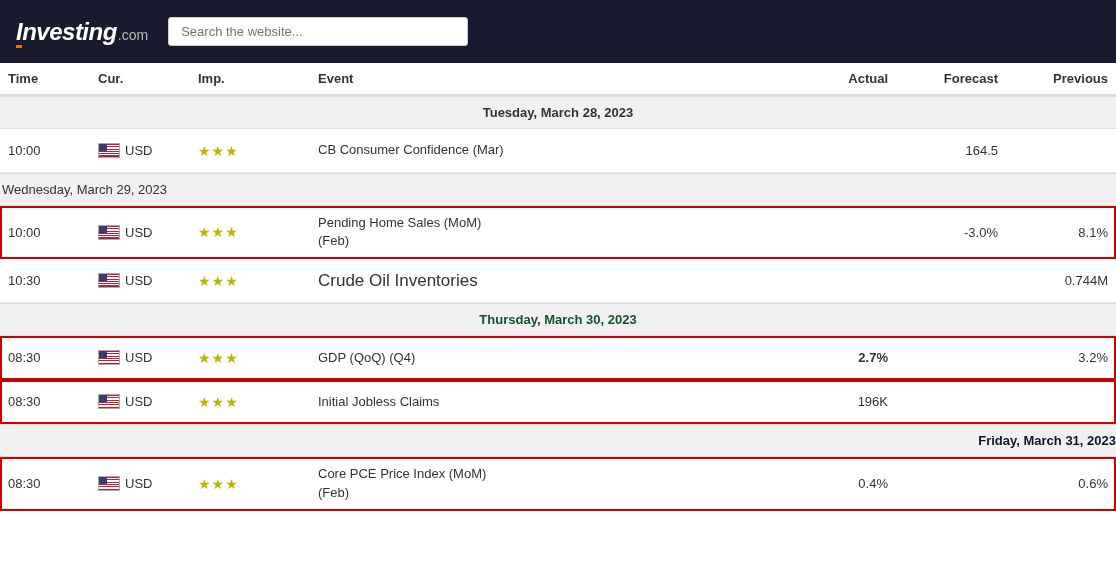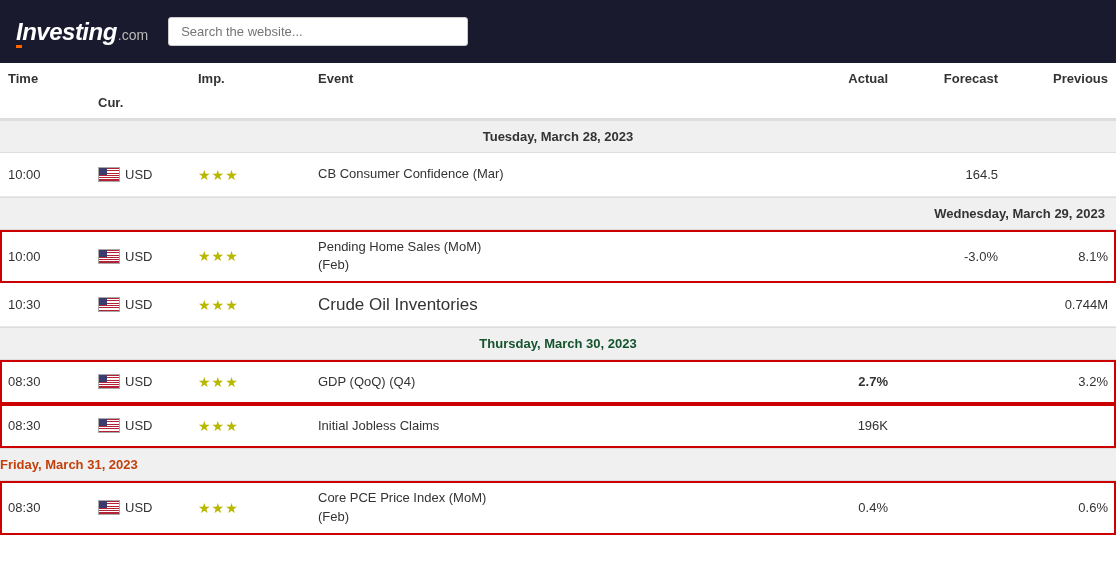--- a/index.html
+++ b/index.html
@@ -15,21 +15,21 @@
     </span>
     <span style="font-size:14px; color:#bbb; margin-left:1px;">.com</span>
   </div>
   <input type="text" style="background: rgb(255, 255, 255); border: 1px solid rgb(204, 204, 204); border-radius: 3px; padding: 6px 12px; width: 300px; font-size: 13px; color: rgb(170, 170, 170); outline: none;" placeholder="Search the website...">
 </div>
 
 <div>
 
   <div style="display:grid; grid-template-columns:90px 100px 120px 1fr 100px 110px 110px; border-bottom:2px solid #ddd; padding:8px 0; background:#fff;">
     <div style="padding:0 8px; font-weight:bold; color:#333; font-size:13px;">Time</div>
-    <div style="padding:0 8px; font-weight:bold; color:#333; font-size:13px;margin-top:24px;">Cur.</div>
+    <div style="padding:0 8px; font-weight:bold; color:#333; font-size:13px;">Cur.</div>
     <div style="padding:0 8px; font-weight:bold; color:#333; font-size:13px;">Imp.</div>
     <div style="padding:0 8px; font-weight:bold; color:#333; font-size:13px;">Event</div>
     <div style="padding:0 8px; font-weight:bold; color:#333; font-size:13px; text-align:right;">Actual</div>
     <div style="padding:0 8px; font-weight:bold; color:#333; font-size:13px; text-align:right;">Forecast</div>
     <div style="padding:0 8px; font-weight:bold; color:#333; font-size:13px; text-align:right;">Previous</div>
   </div>
 
   <div id="events-container">
       <div style="background: rgb(240, 240, 240); text-align: center; font-weight: bold; font-size: 13px; color: rgb(51, 51, 51); padding: 8px 0px; border-top: 1px solid rgb(221, 221, 221); border-bottom: 1px solid rgb(221, 221, 221);">Tuesday, March 28, 2023</div>
       <div style="display: grid; grid-template-columns: 90px 100px 120px 1fr 100px 110px 110px; align-items: center; min-height: 44px; background: rgb(255, 255, 255); border-bottom: 1px solid rgb(232, 232, 232);">
@@ -51,21 +51,21 @@
           <div style="display:flex; gap:1px;">
             <span style="color:#b8b800; font-size:14px;">★</span>
             <span style="color:#b8b800; font-size:14px;">★</span>
             <span style="color:#b8b800; font-size:14px;">★</span>
           </div>
         </div>
         <div style="padding: 8px; color: rgb(51, 51, 51); font-size: 13px; line-height: 1.4;"><span>CB Consumer Confidence (Mar)</span></div>
         <div style="padding: 8px; text-align: right; font-size: 13px; color: rgb(51, 51, 51);"></div>
         <div style="padding: 8px; text-align: right; font-size: 13px; color: rgb(51, 51, 51);">164.5</div>
       </div>
-      <div style="background: rgb(240, 240, 240); text-align: right; font-weight: bold; font-size: 13px; color: rgb(51, 51, 51); padding: 8px 11px; border-top: 1px solid rgb(221, 221, 221); border-bottom: 1px solid rgb(221, 221, 221);">Wednesday, March 29, 2023</div>
+      <div style="background: rgb(240, 240, 240); text-align: left; font-weight: normal; font-size: 13px; color: rgb(51, 51, 51); padding: 8px 2px; border-top: 1px solid rgb(221, 221, 221); border-bottom: 1px solid rgb(221, 221, 221);">Wednesday, March 29, 2023</div>
       <div style="display: grid; grid-template-columns: 90px 100px 120px 1fr 100px 110px 110px; align-items: center; min-height: 44px; background: rgb(255, 255, 255); border-bottom: 1px solid rgb(232, 232, 232); outline: rgb(204, 0, 0) solid 2px; outline-offset: -2px;">
         <div style="padding: 8px; color: rgb(51, 51, 51); font-size: 13px;">10:00</div>
         <div style="padding: 8px; display: flex; align-items: center; gap: 5px; font-size: 13px; color: rgb(51, 51, 51);">
           <div style="
     width:22px; height:15px; display:inline-block; position:relative; overflow:hidden; border:1px solid #aaa; flex-shrink:0;
     background: repeating-linear-gradient(
       to bottom,
       #B22234 0px, #B22234 1.15px,
       #fff 1.15px, #fff 2.3px
     );
@@ -160,21 +160,21 @@
           <div style="display:flex; gap:1px;">
             <span style="color:#b8b800; font-size:14px;">★</span>
             <span style="color:#b8b800; font-size:14px;">★</span>
             <span style="color:#b8b800; font-size:14px;">★</span>
           </div>
         </div>
         <div style="padding: 8px; color: rgb(51, 51, 51); font-size: 13px; line-height: 1.4;"><span>Initial Jobless Claims</span></div>
         <div style="padding: 8px; text-align: right; font-size: 13px; color: rgb(51, 51, 51);">196K</div>
         <div style="padding: 8px; text-align: right; font-size: 13px; color: rgb(51, 51, 51);"></div>
       </div>
-      <div style="background: rgb(240, 240, 240); text-align: left; font-weight: bold; font-size: 13px; color: #c2410c; padding: 8px 0px; border-top: 1px solid rgb(221, 221, 221); border-bottom: 1px solid rgb(221, 221, 221);">Friday, March 31, 2023</div>
+      <div style="background: rgb(240, 240, 240); text-align: right; font-weight: bold; font-size: 13px; color: #0f172a; padding: 8px 0px; border-top: 1px solid rgb(221, 221, 221); border-bottom: 1px solid rgb(221, 221, 221);">Friday, March 31, 2023</div>
       <div style="display: grid; grid-template-columns: 90px 100px 120px 1fr 100px 110px 110px; align-items: center; min-height: 44px; background: rgb(255, 255, 255); border-bottom: 1px solid rgb(232, 232, 232); outline: rgb(204, 0, 0) solid 2px; outline-offset: -2px;">
         <div style="padding: 8px; color: rgb(51, 51, 51); font-size: 13px;">08:30</div>
         <div style="padding: 8px; display: flex; align-items: center; gap: 5px; font-size: 13px; color: rgb(51, 51, 51);">
           <div style="
     width:22px; height:15px; display:inline-block; position:relative; overflow:hidden; border:1px solid #aaa; flex-shrink:0;
     background: repeating-linear-gradient(
       to bottom,
       #B22234 0px, #B22234 1.15px,
       #fff 1.15px, #fff 2.3px
     );

